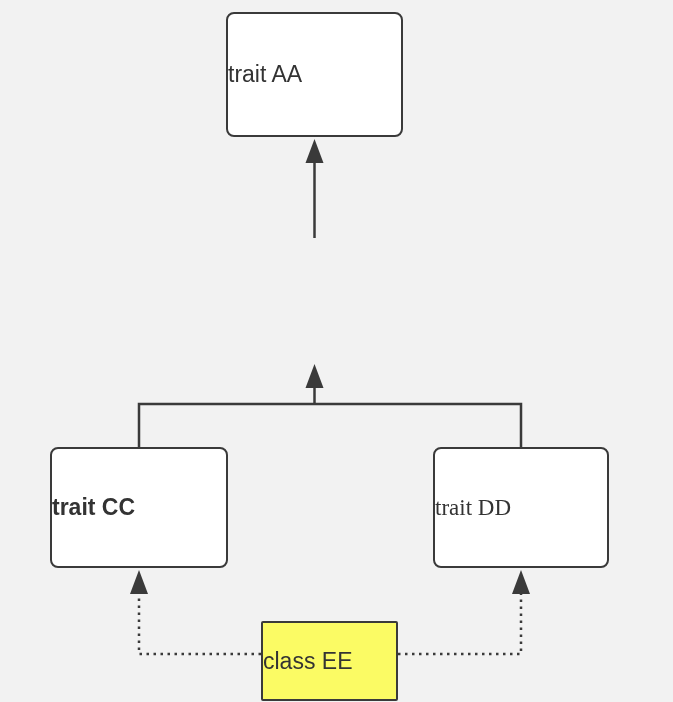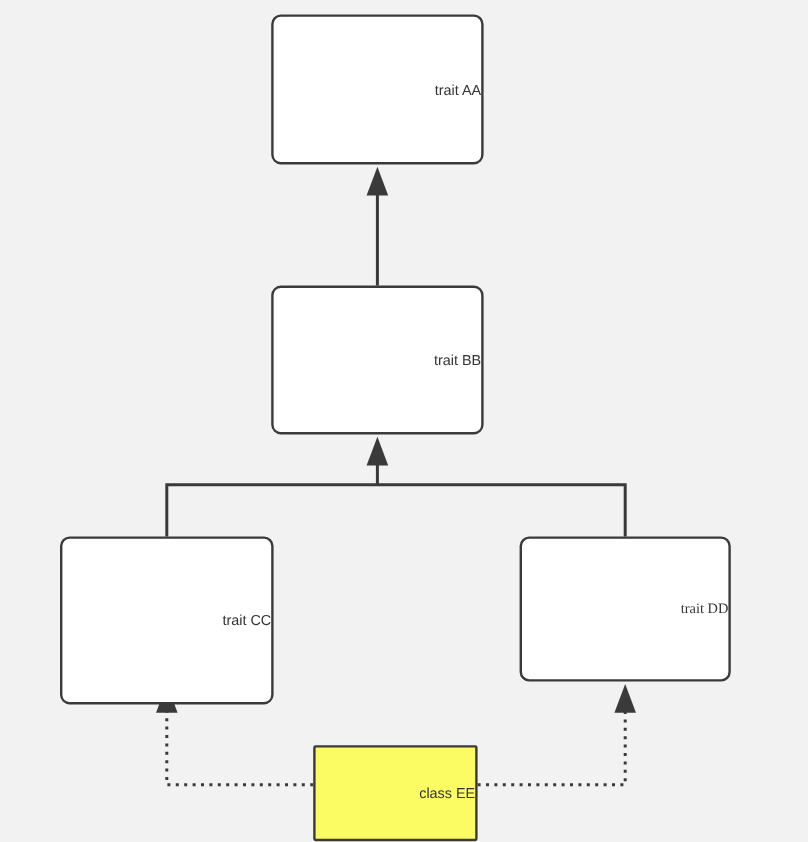--- a/index.html
+++ b/index.html
@@ -30,32 +30,32 @@
     stroke-dasharray:2.5 4.5;
     stroke-linecap:butt;
   }
   .arrowhead{
     fill:var(--stroke);
     stroke:none;
   }
   .node{
     position:absolute;
     box-sizing:border-box;
-    display:flex;align-items:center;justify-content:flex-end;
+    display:flex;align-items:center;justify-content:flex-start;
     background:var(--node-fill);
     border:2.5px solid var(--stroke);
     border-radius:8px;
     color:var(--text);
-    font-size:12px;
+    font-size:23px;
     cursor:default;
   }
   .node span{white-space:nowrap;}
   #node-aa{left:226px;top:12px;width:177px;height:125px;}
   #node-bb{left:226px;top:238px;width:177px;height:124px;}
-  #node-cc{left:50px;top:447px;width:178px;height:140px;}
+  #node-cc{left:50px;top:447px;width:178px;height:121px;font-weight:bold;}
   #node-dd{left:433px;top:447px;width:176px;height:121px;font-family:Liberation Serif, serif;}
   #node-ee{
     left:261px;top:603px;width:137px;height:80px;
     background:var(--class-fill);
     border-radius:2px;
     margin-top:18px;
   }
 </style>
 </head>
 <body>
@@ -75,23 +75,20 @@
     <polygon class="arrowhead" points="139,570 130,594 148,594"></polygon>
 
     <path class="connector dotted" d="M398,654 H521 V592"></path>
     <polygon class="arrowhead" points="521,570 512,594 530,594"></polygon>
   </svg>
 
   <div class="node" id="node-aa">
     <span>trait AA</span>
   </div>
 
-  <div class="node" id="node-bb">
-    <span>trait BB</span>
-  </div>
 
   <div class="node" id="node-cc">
     <span>trait CC</span>
   </div>
 
   <div class="node" id="node-dd">
     <span>trait DD</span>
   </div>
 
   <div class="node" id="node-ee">

